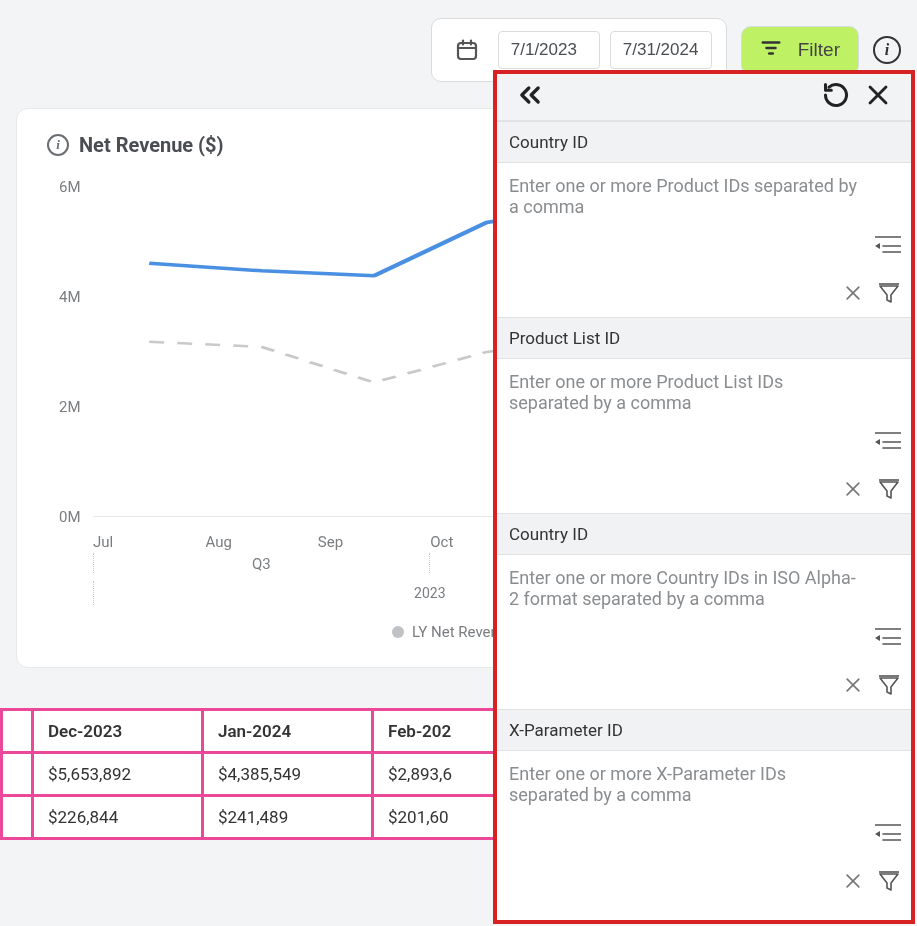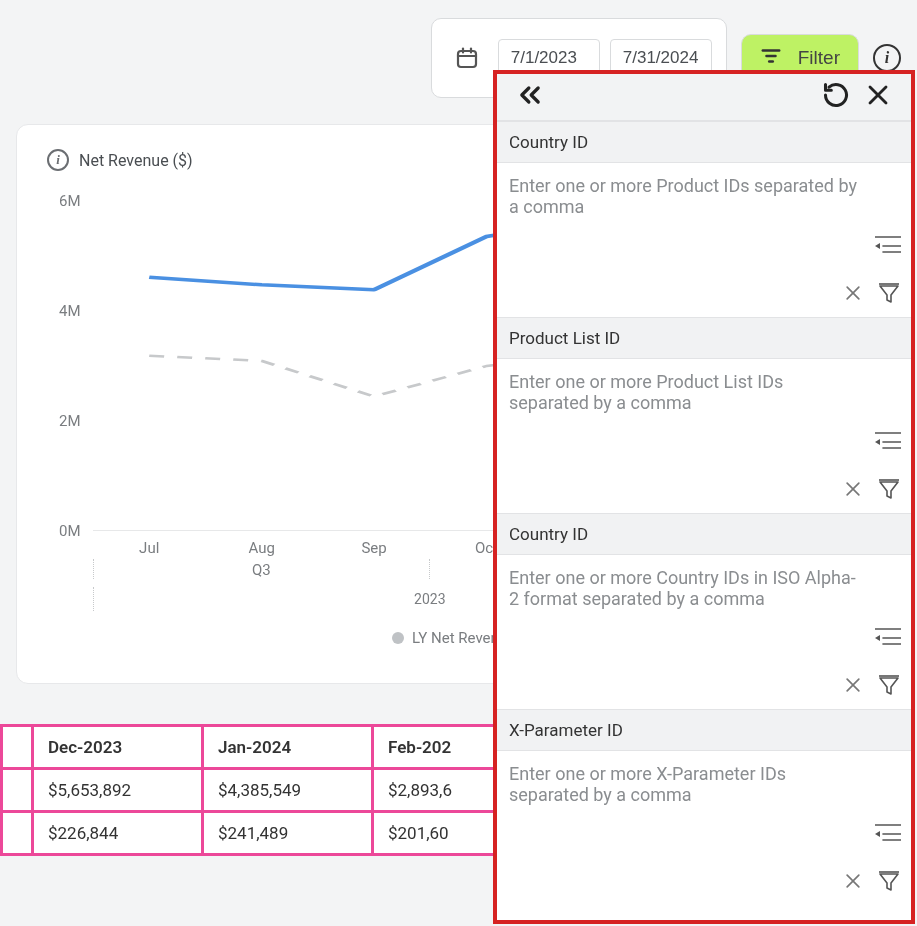--- a/index.html
+++ b/index.html
@@ -20,21 +20,21 @@
     gap: 14px;
     padding: 18px 16px 18px 0;
   }
   .date-wrap {
     display: flex;
     align-items: center;
     gap: 10px;
     background: #fff;
     border: 1px solid #d9dbdd;
     border-radius: 10px;
-    padding: 20px 14px;
+    padding: 12px 14px;
   }
   .date-input {
     border: 1px solid #d9dbdd;
     border-radius: 4px;
     padding: 8px 12px;
     width: 102px;
     font-size: 17px;
     color: #4a4e52;
     background: #fff;
   }
@@ -67,38 +67,38 @@
   .chart-card {
     margin: 8px 16px;
     background: #fff;
     border: 1px solid #e7e8ea;
     border-radius: 12px;
     padding: 24px 20px 16px 30px;
     height: 560px;
     position: relative;
   }
   .chart-title-row { display: flex; align-items: center; gap: 10px; margin-bottom: 18px; }
-  .chart-title { font-size: 16px; color: #4a4e52; font-weight: 400; }
+  .chart-title { font-size: 20px; color: #4a4e52; font-weight: 700; }
   .mini-info {
     width: 22px; height: 22px; border: 2px solid #6b6e72; border-radius: 50%;
     display: flex; align-items: center; justify-content: center;
     font-family: Georgia, serif; font-style: italic; font-weight: bold;
     font-size: 13px; color: #6b6e72;
   }
   .plot-area { position: relative; height: 330px; margin-left: 18px; margin-top: 30px; }
   .y-axis {
     position: absolute; left: -18px; top: 0; bottom: 0;
     display: flex; flex-direction: column; justify-content: space-between;
     font-size: 15px; color: #7a7d80; text-align: center; margin-left: 12px;
   }
   .y-tick { height: 0; line-height: 0; }
   .chart-svg { position: absolute; left: 28px; right: 0; top: 0; bottom: 0; width: calc(100% - 28px); height: 100%; }
   .x-axis {
-    margin-left: 46px; margin-top: 8px; display: flex; font-size: 15px;
-    color: #7a7d80; text-align: center;
+    margin-left: 46px; margin-top: 16px; display: flex; font-size: 15px;
+    color: #7a7d80; 
   }
   .x-tick { flex: 1; }
   .x-sub { display: flex; margin-left: 46px; font-size: 15px; color: #7a7d80; margin-top: 2px; }
   .q-group { text-align: center; }
   .q3 { width: 42.8%; border-left: 1px dotted #c7c9cb; border-right: 1px dotted #c7c9cb; padding-top: 2px;}
   .q4 { width: 42.8%; border-right: 1px dotted #c7c9cb; padding-top: 2px;}
   .q-extra { width: 14.4%; }
   .year-row { margin-left: 46px; font-size: 14px; color: #7a7d80; margin-top: 8px; }
   .year-box { width: 85.6%; text-align: center; border-left: 1px dotted #c7c9cb; border-right: 1px dotted #c7c9cb; padding: 4px 0;}
   .legend { display: flex; justify-content: center; gap: 8px; align-items: center; margin-top: 18px; font-size: 15px; color: #7a7d80; }

